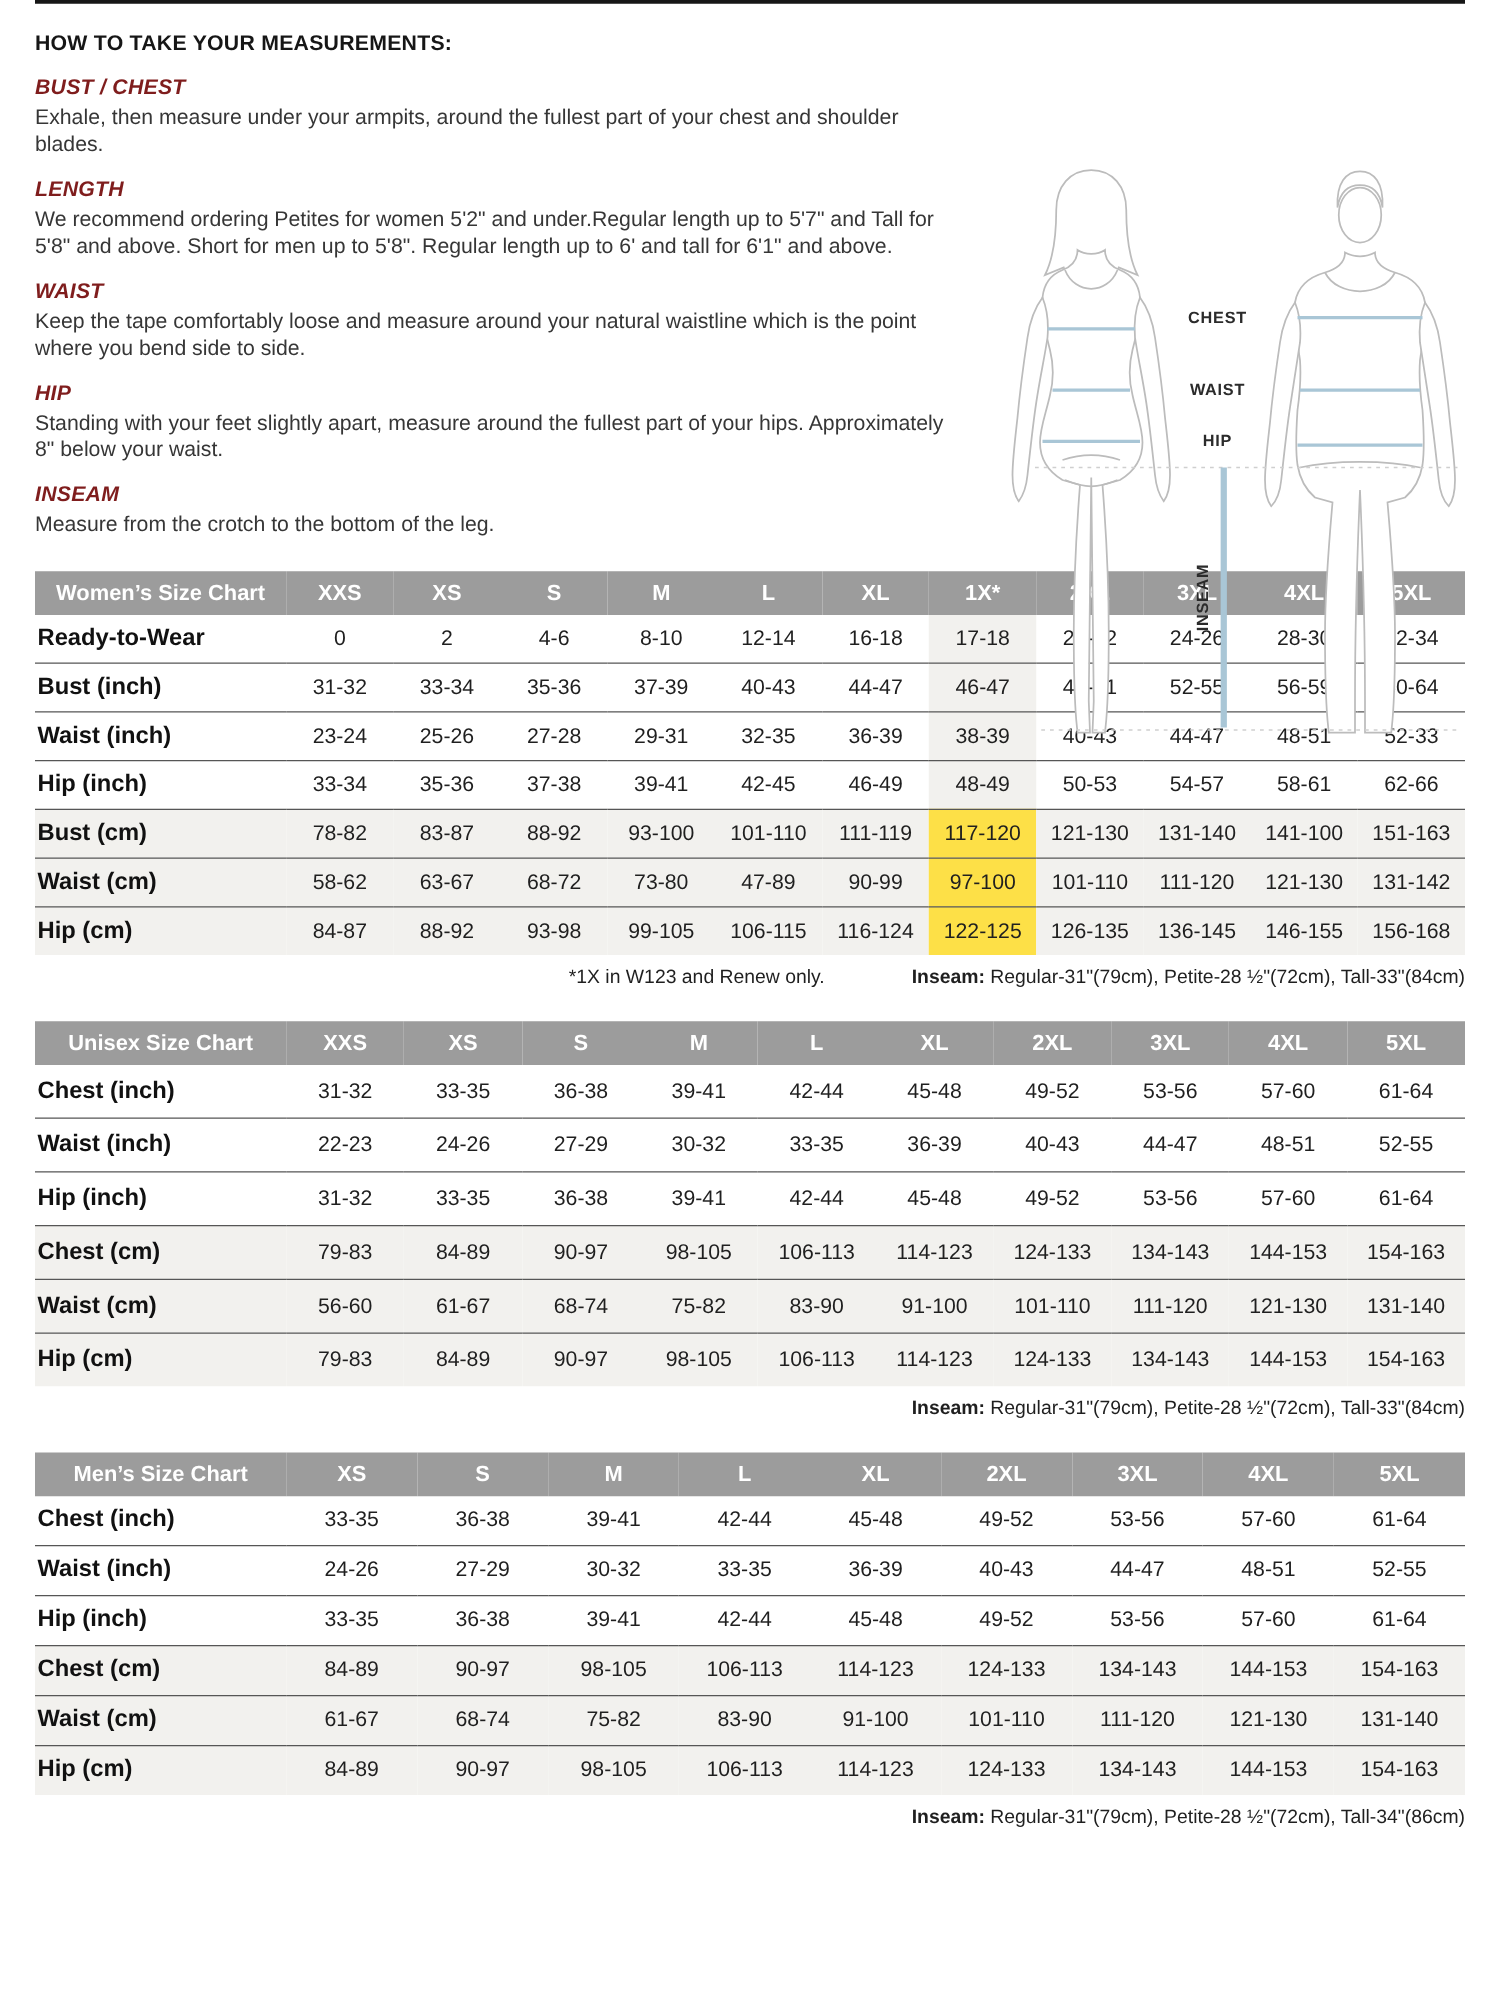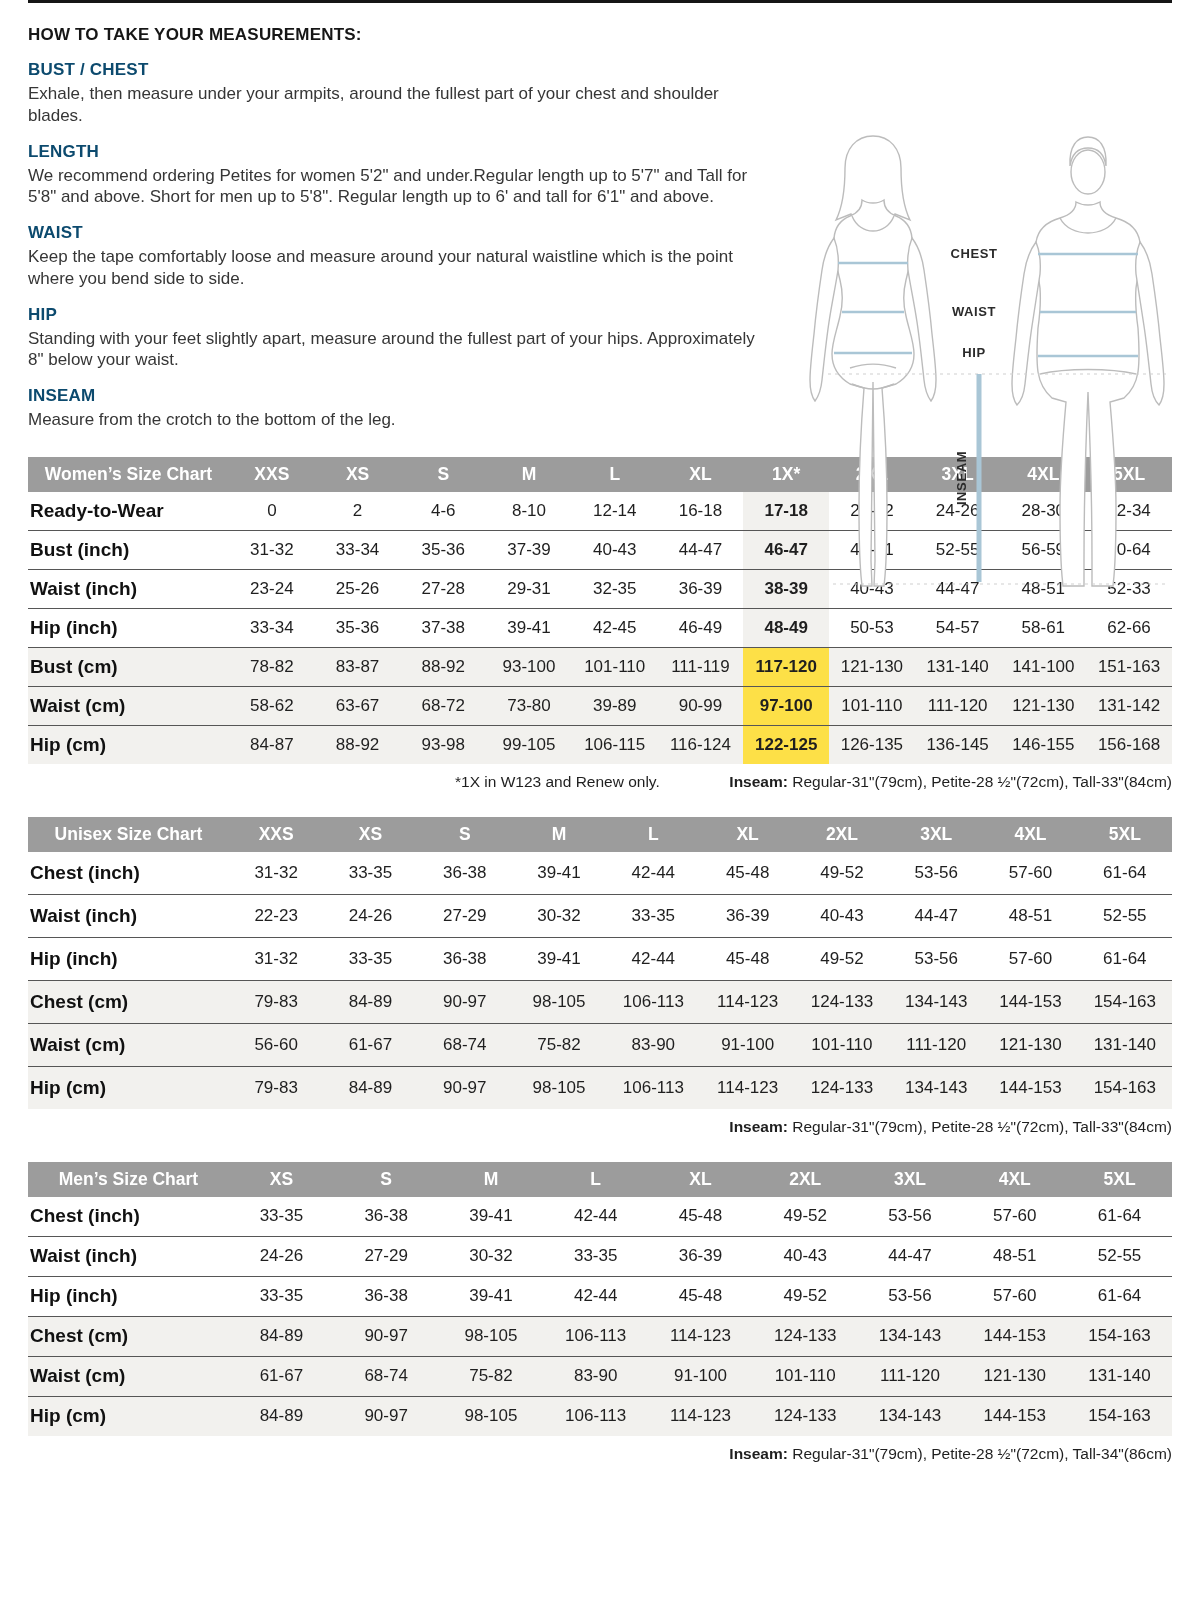--- a/index.html
+++ b/index.html
@@ -8,41 +8,41 @@
     font-family:"Liberation Sans",sans-serif;color:#1f1f1f;position:relative;
   }
   .page{padding:0 28px;position:relative;}
   h1.title{
     font-size:54px;font-weight:800;color:#161616;letter-spacing:-0.5px;
     margin:24px 0 16px 0;
   }
   .rule{border:none;border-top:3px solid #161616;margin:0 0 22px 0;}
   .intro{width:742px;}
   .intro .howto{font-size:17px;font-weight:800;color:#161616;letter-spacing:.2px;margin:0 0 6px 0;}
-  .sec h3{font-size:17px;font-weight:800;color:#0c4a6e;letter-spacing:.2px;margin:15px 0 3px 0;}
+  .sec h3{font-size:17px;font-weight:800;color:#7f1d1d;letter-spacing:.2px;margin:15px 0 3px 0;font-style:italic;}
   .sec p{font-size:17px;line-height:1.28;color:#363636;margin:0 0 6px 0;}
   
   .figure{position:absolute;top:116px;left:788px;width:390px;height:478px;}
   .figure text{font-family:"Liberation Sans",sans-serif;font-weight:700;fill:#2b2b2b;font-size:13px;letter-spacing:.6px;}
   
   .chart{margin-top:26px;}
   table{width:100%;border-collapse:collapse;table-layout:fixed;}
   thead th{
     background:#9c9c9c;color:#ffffff;font-weight:700;font-size:17.5px;
     padding:7px 2px;text-align:center;
   }
   th.tlabel{width:197px;font-size:17.5px;}
   tbody td{
     text-align:center;font-size:17px;color:#1f1f1f;
     padding:8px 2px;border-top:1.6px solid #565656;
   }
   tbody tr:first-child td{border-top:none;}
   td.rlabel{font-weight:800;font-size:19px;color:#111;text-align:left;padding-right:26px;}
   tr.cm td{background:#f2f1ee;}
-  td.hl{background:#f2f1ee;font-weight:bold;}
+  td.hl{background:#f2f1ee;}
   tr.cm td.hl{background:#fde047;}
   #unisex-chart tbody td{padding:10px 2px;}
   #mens-chart tbody td{padding:8.5px 2px;}
   .footline{display:flex;align-items:baseline;margin-top:9px;font-size:15.5px;color:#1f1f1f;}
   .footline .note{margin-left:427px;}
   .footline .inseam{margin-left:auto;}
   .footline.single .inseam{margin-left:auto;}
   .inseam b{font-weight:800;}
 </style>
 </head>
@@ -206,21 +206,21 @@
             <td>131-140</td>
             <td>141-100</td>
             <td>151-163</td>
           </tr>
           <tr class="cm">
             <td class="rlabel">Waist (cm)</td>
             <td>58-62</td>
             <td>63-67</td>
             <td>68-72</td>
             <td>73-80</td>
-            <td>39-89</td>
+            <td>47-89</td>
             <td>90-99</td>
             <td class="hl">97-100</td>
             <td>101-110</td>
             <td>111-120</td>
             <td>121-130</td>
             <td>131-142</td>
           </tr>
           <tr class="cm">
             <td class="rlabel">Hip (cm)</td>
             <td>84-87</td>

